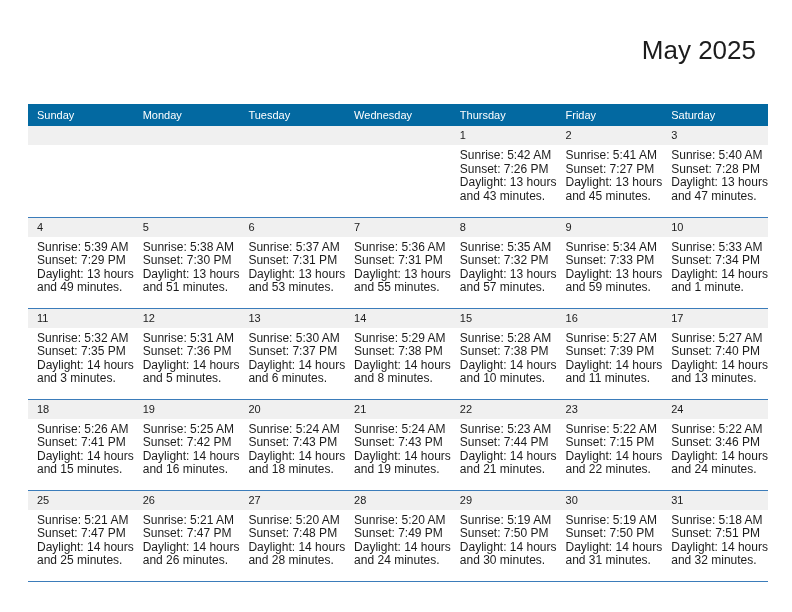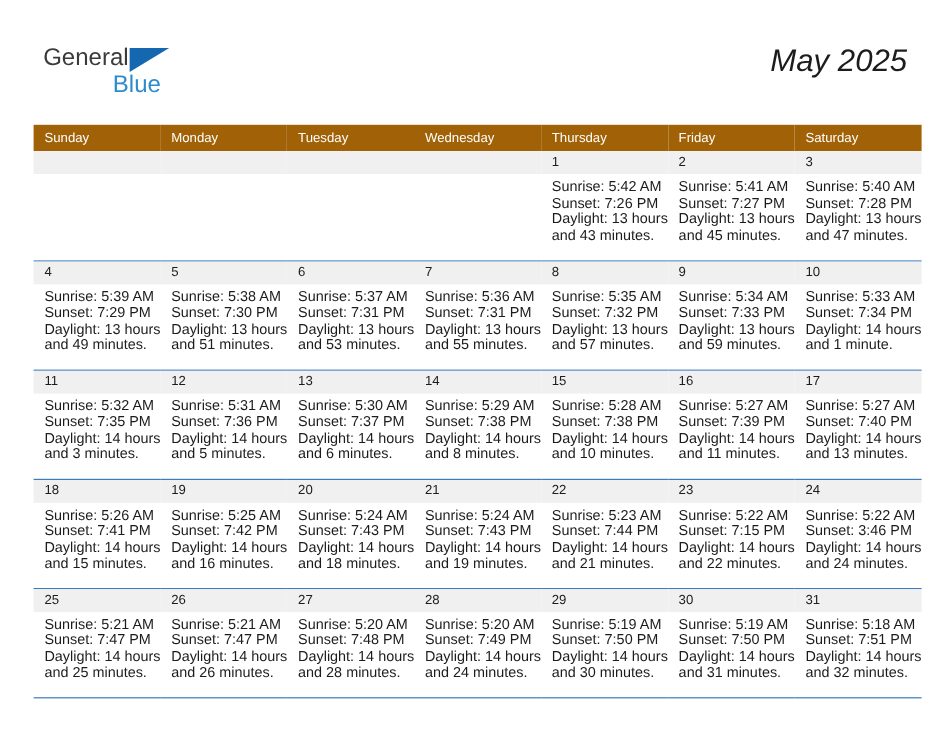--- a/index.html
+++ b/index.html
@@ -59,21 +59,20 @@
     font-size: 20px;
     color: #2f8ccc;
     height: 22px;
   }
 
   .title-block {
     position: absolute;
     right: 36px;
     top: 34px;
     text-align: right;
-    font-style: italic;
   }
   .month-title {
     font-size: 26px;
     color: #1c1c1c;
     line-height: 32px;
     font-weight: normal;
   }
   .location {
     font-size: 14px;
     color: #1c1c1c;
@@ -85,21 +84,21 @@
   .calendar {
     position: absolute;
     left: 28px;
     top: 104px;
     width: 740px;
     border-collapse: collapse;
     table-layout: fixed;
   }
 
   .calendar th {
-    background: #a16207;
+    background: #0369a1;
     color: #ffffff;
     font-size: 11px;
     font-weight: normal;
     text-align: left;
     padding: 5px 0 5px 9px;
     height: 21px;
     border: none;
   }
 
   .calendar td {
@@ -144,25 +143,20 @@
     background: #f0f0f0;
   }
 </style>
 </head>
 <body>
 
 <div class="page">
 
   <div class="header">
 
-    <div class="logo">
-      <span class="logo-row1">General</span>
-      <span class="logo-tri"></span>
-      <span class="logo-row2">Blue</span>
-    </div>
 
     <div class="title-block">
       <div class="month-title">May 2025</div>
     </div>
 
   </div>
 
   <table class="calendar">
     <thead>
       <tr>

